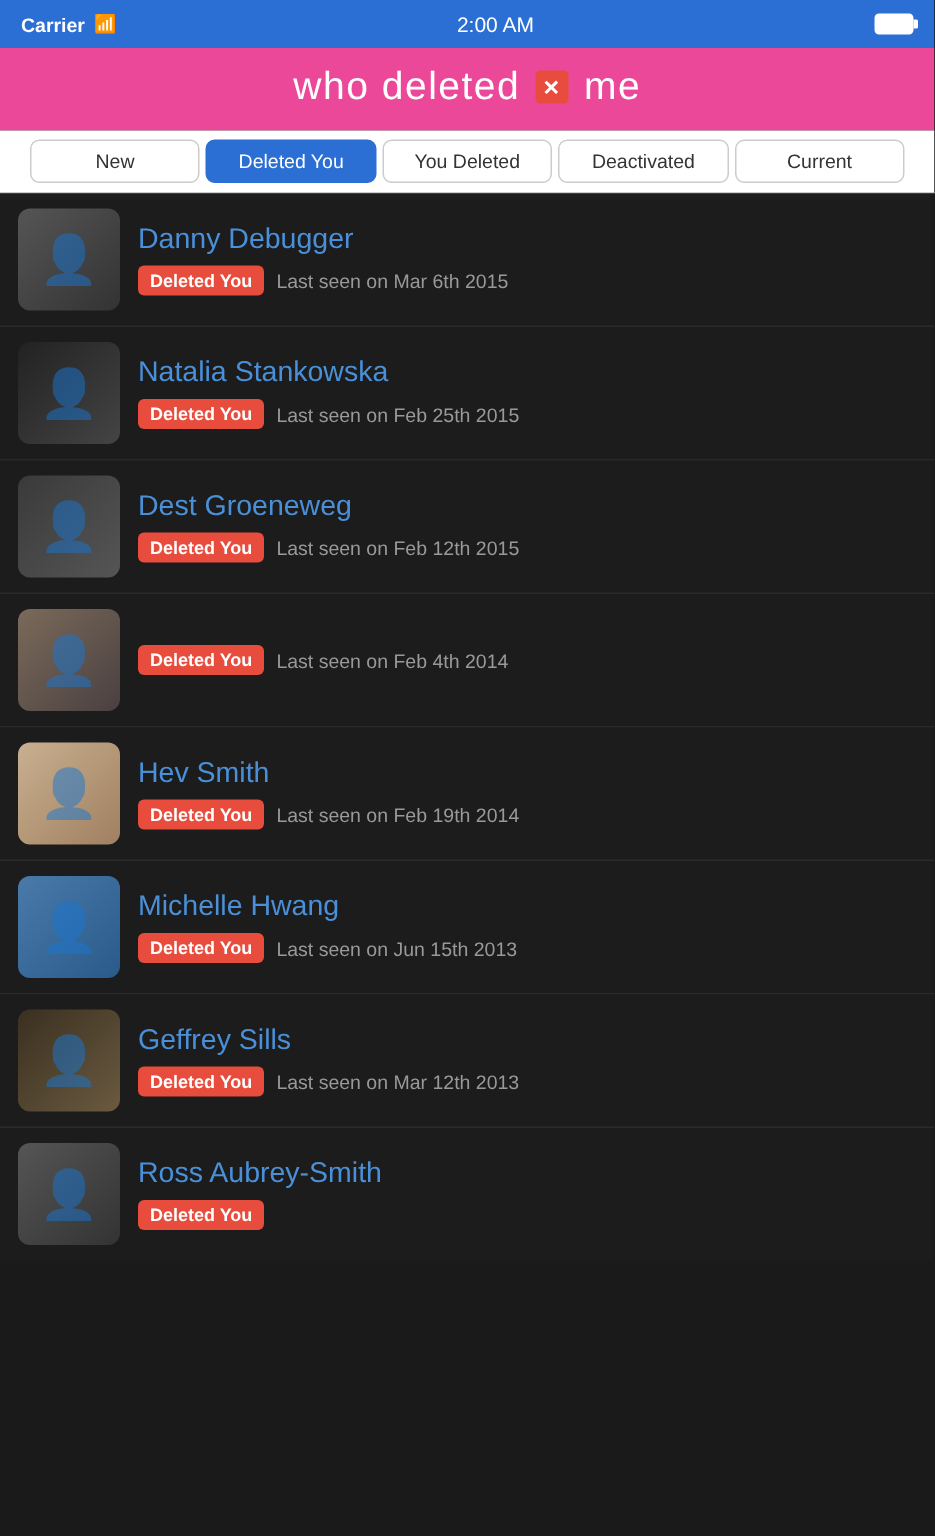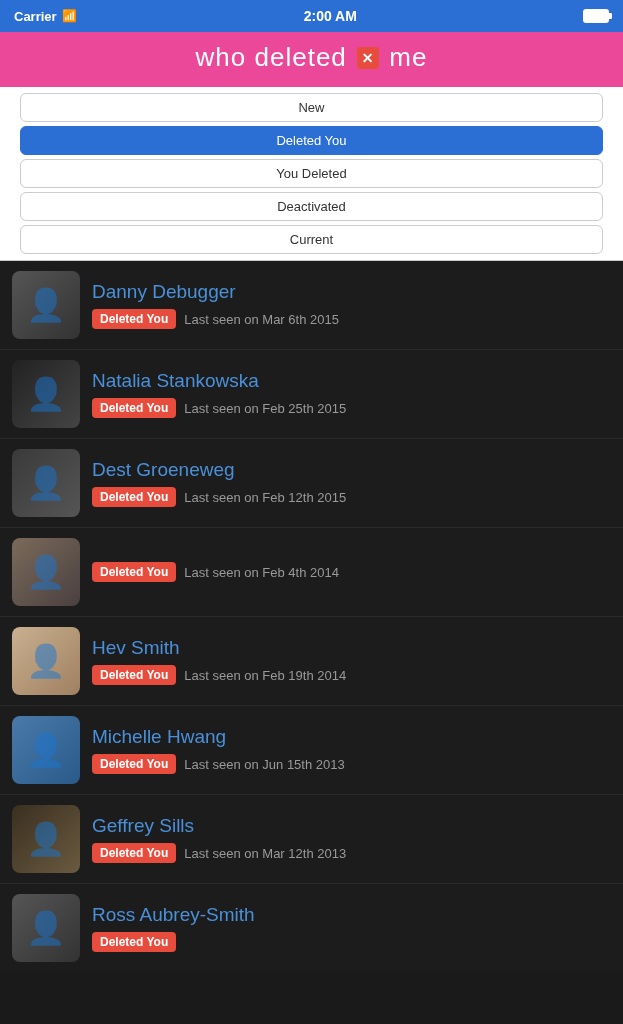--- a/index.html
+++ b/index.html
@@ -28,21 +28,21 @@
       font-size: 13px;
       color: white;
       font-weight: 600;
     }
     .wifi-icon {
       font-size: 12px;
     }
     .status-center {
       font-size: 14px;
       color: white;
-      font-weight: 700;
+      font-weight: 400;
     }
     .status-right {
       display: flex;
       align-items: center;
     }
     .battery {
       width: 26px;
       height: 14px;
       border: 2px solid white;
       border-radius: 3px;
@@ -90,21 +90,20 @@
       top: -1px;
     }
 
     
     .tab-bar {
       background: white;
       display: flex;
       border-bottom: 1px solid #ccc;
       padding: 6px 20px;
       gap: 4px;
-      flex-direction: column;
     }
     .tab-item {
       flex: 1;
       text-align: center;
       padding: 6px 4px;
       border-radius: 6px;
       font-size: 13px;
       font-weight: 500;
       cursor: pointer;
       color: #333;

